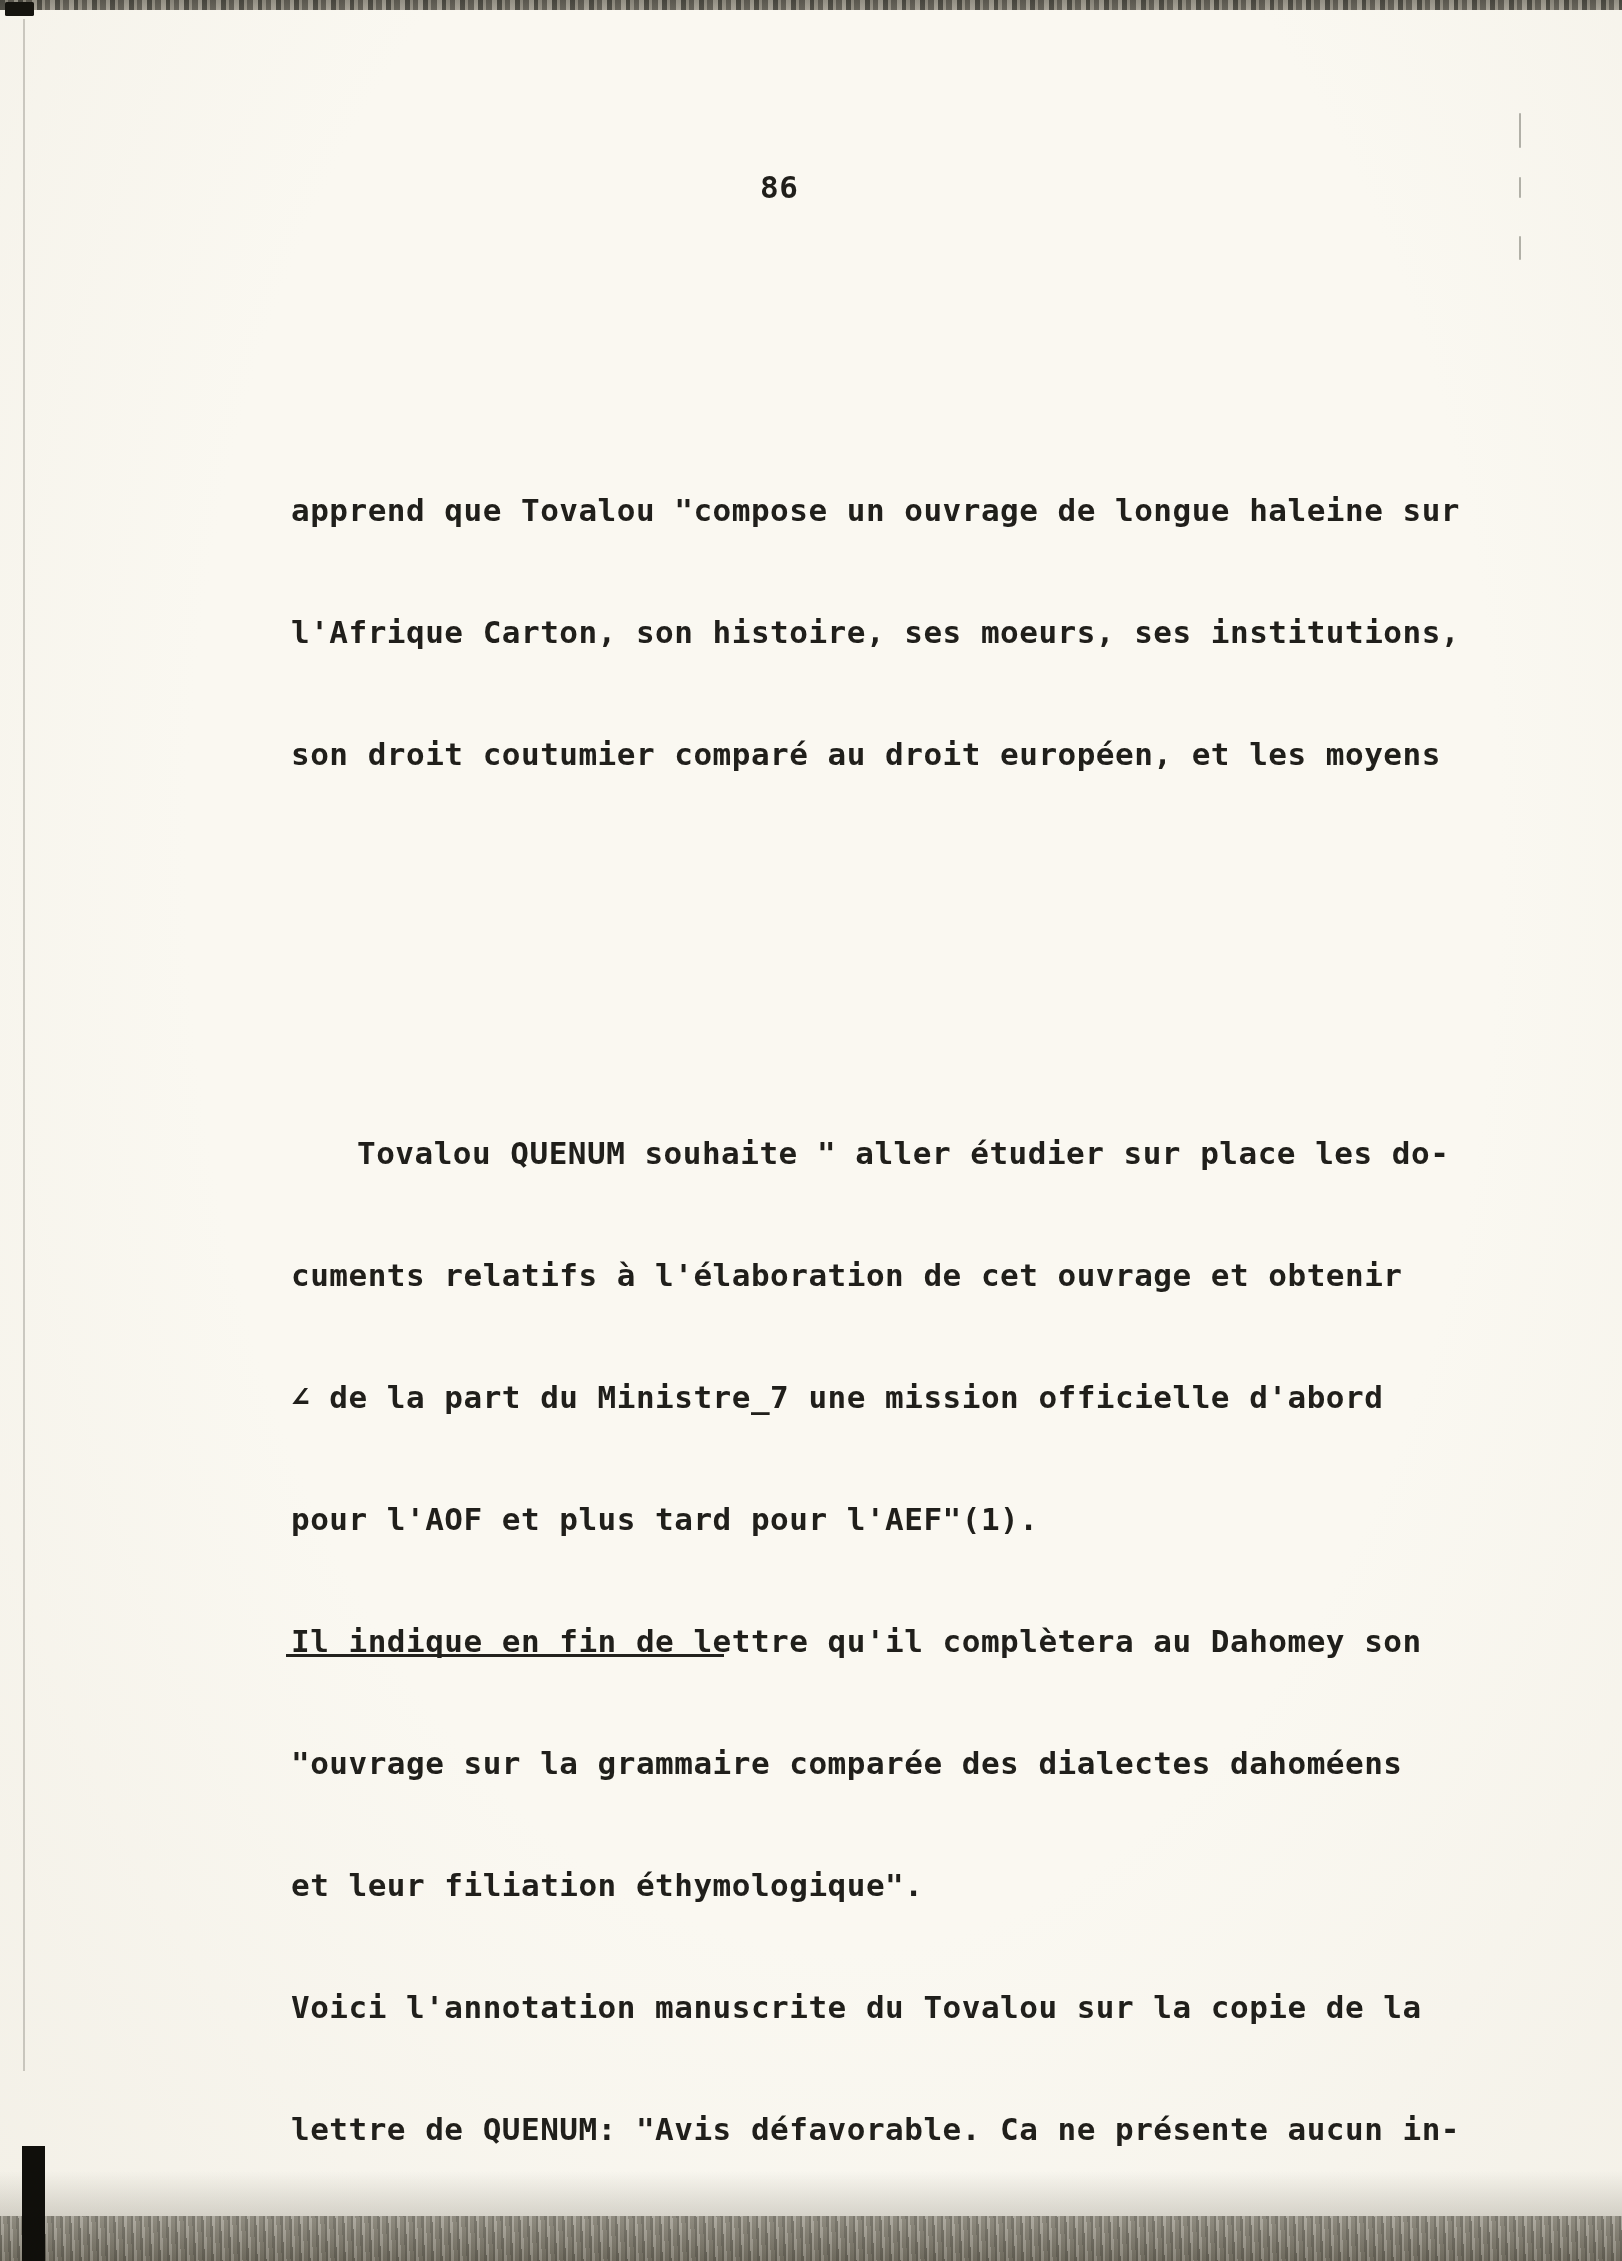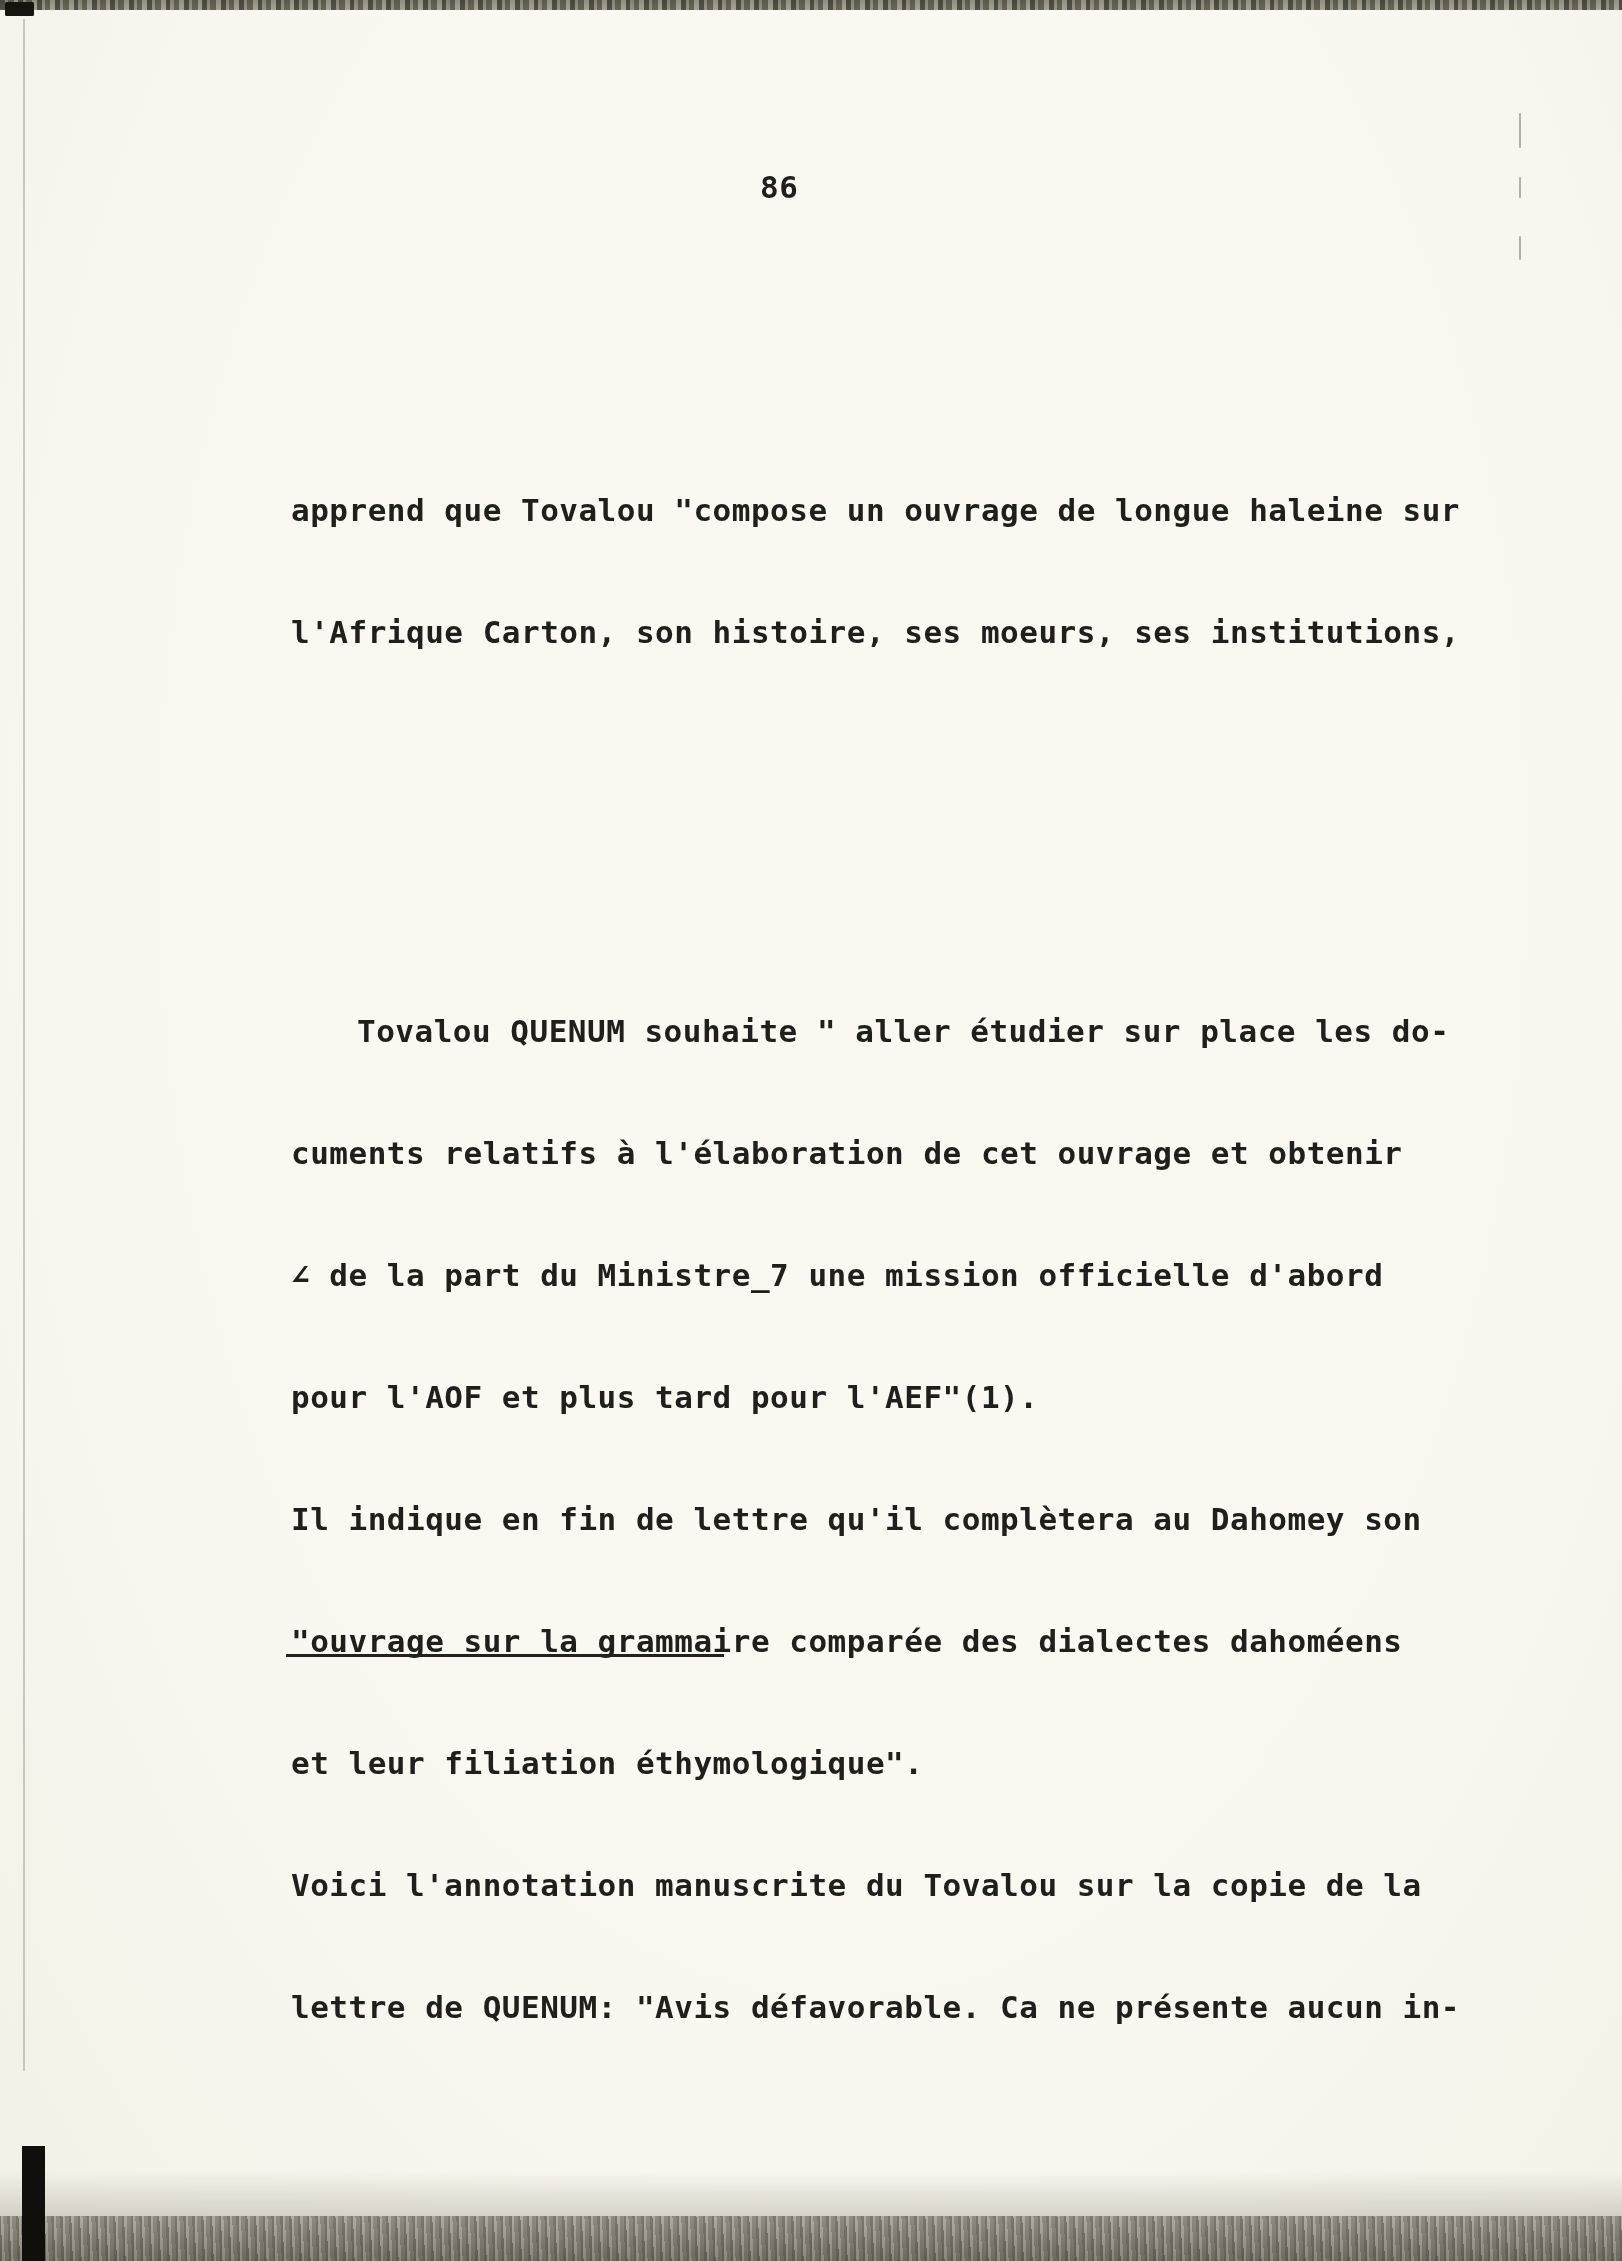--- a/index.html
+++ b/index.html
@@ -98,20 +98,21 @@
   <div class="scan-right-mark m2"></div>
   <div class="scan-right-mark m3"></div>
 
   <div class="page-number typed">86</div>
 
   <div class="text-col typed">
 
     <div class="para para-1">
       <div class="line">apprend que Tovalou "compose un ouvrage de longue haleine sur</div>
       <div class="line">l'Afrique Carton, son histoire, ses moeurs, ses institutions,</div>
+      <div class="line">son droit coutumier comparé au droit européen, et les moyens</div>
     </div>
 
     <div class="para para-2">
       <div class="line indent">Tovalou QUENUM souhaite " aller étudier sur place les do-</div>
       <div class="line">cuments relatifs à l'élaboration de cet ouvrage et obtenir</div>
       <div class="line">∠ de la part du Ministre_7 une mission officielle d'abord</div>
       <div class="line">pour l'AOF et plus tard pour l'AEF"(1).</div>
       <div class="line">Il indique en fin de lettre qu'il complètera au Dahomey son</div>
       <div class="line">"ouvrage sur la grammaire comparée des dialectes dahoméens</div>
       <div class="line">et leur filiation éthymologique".</div>

